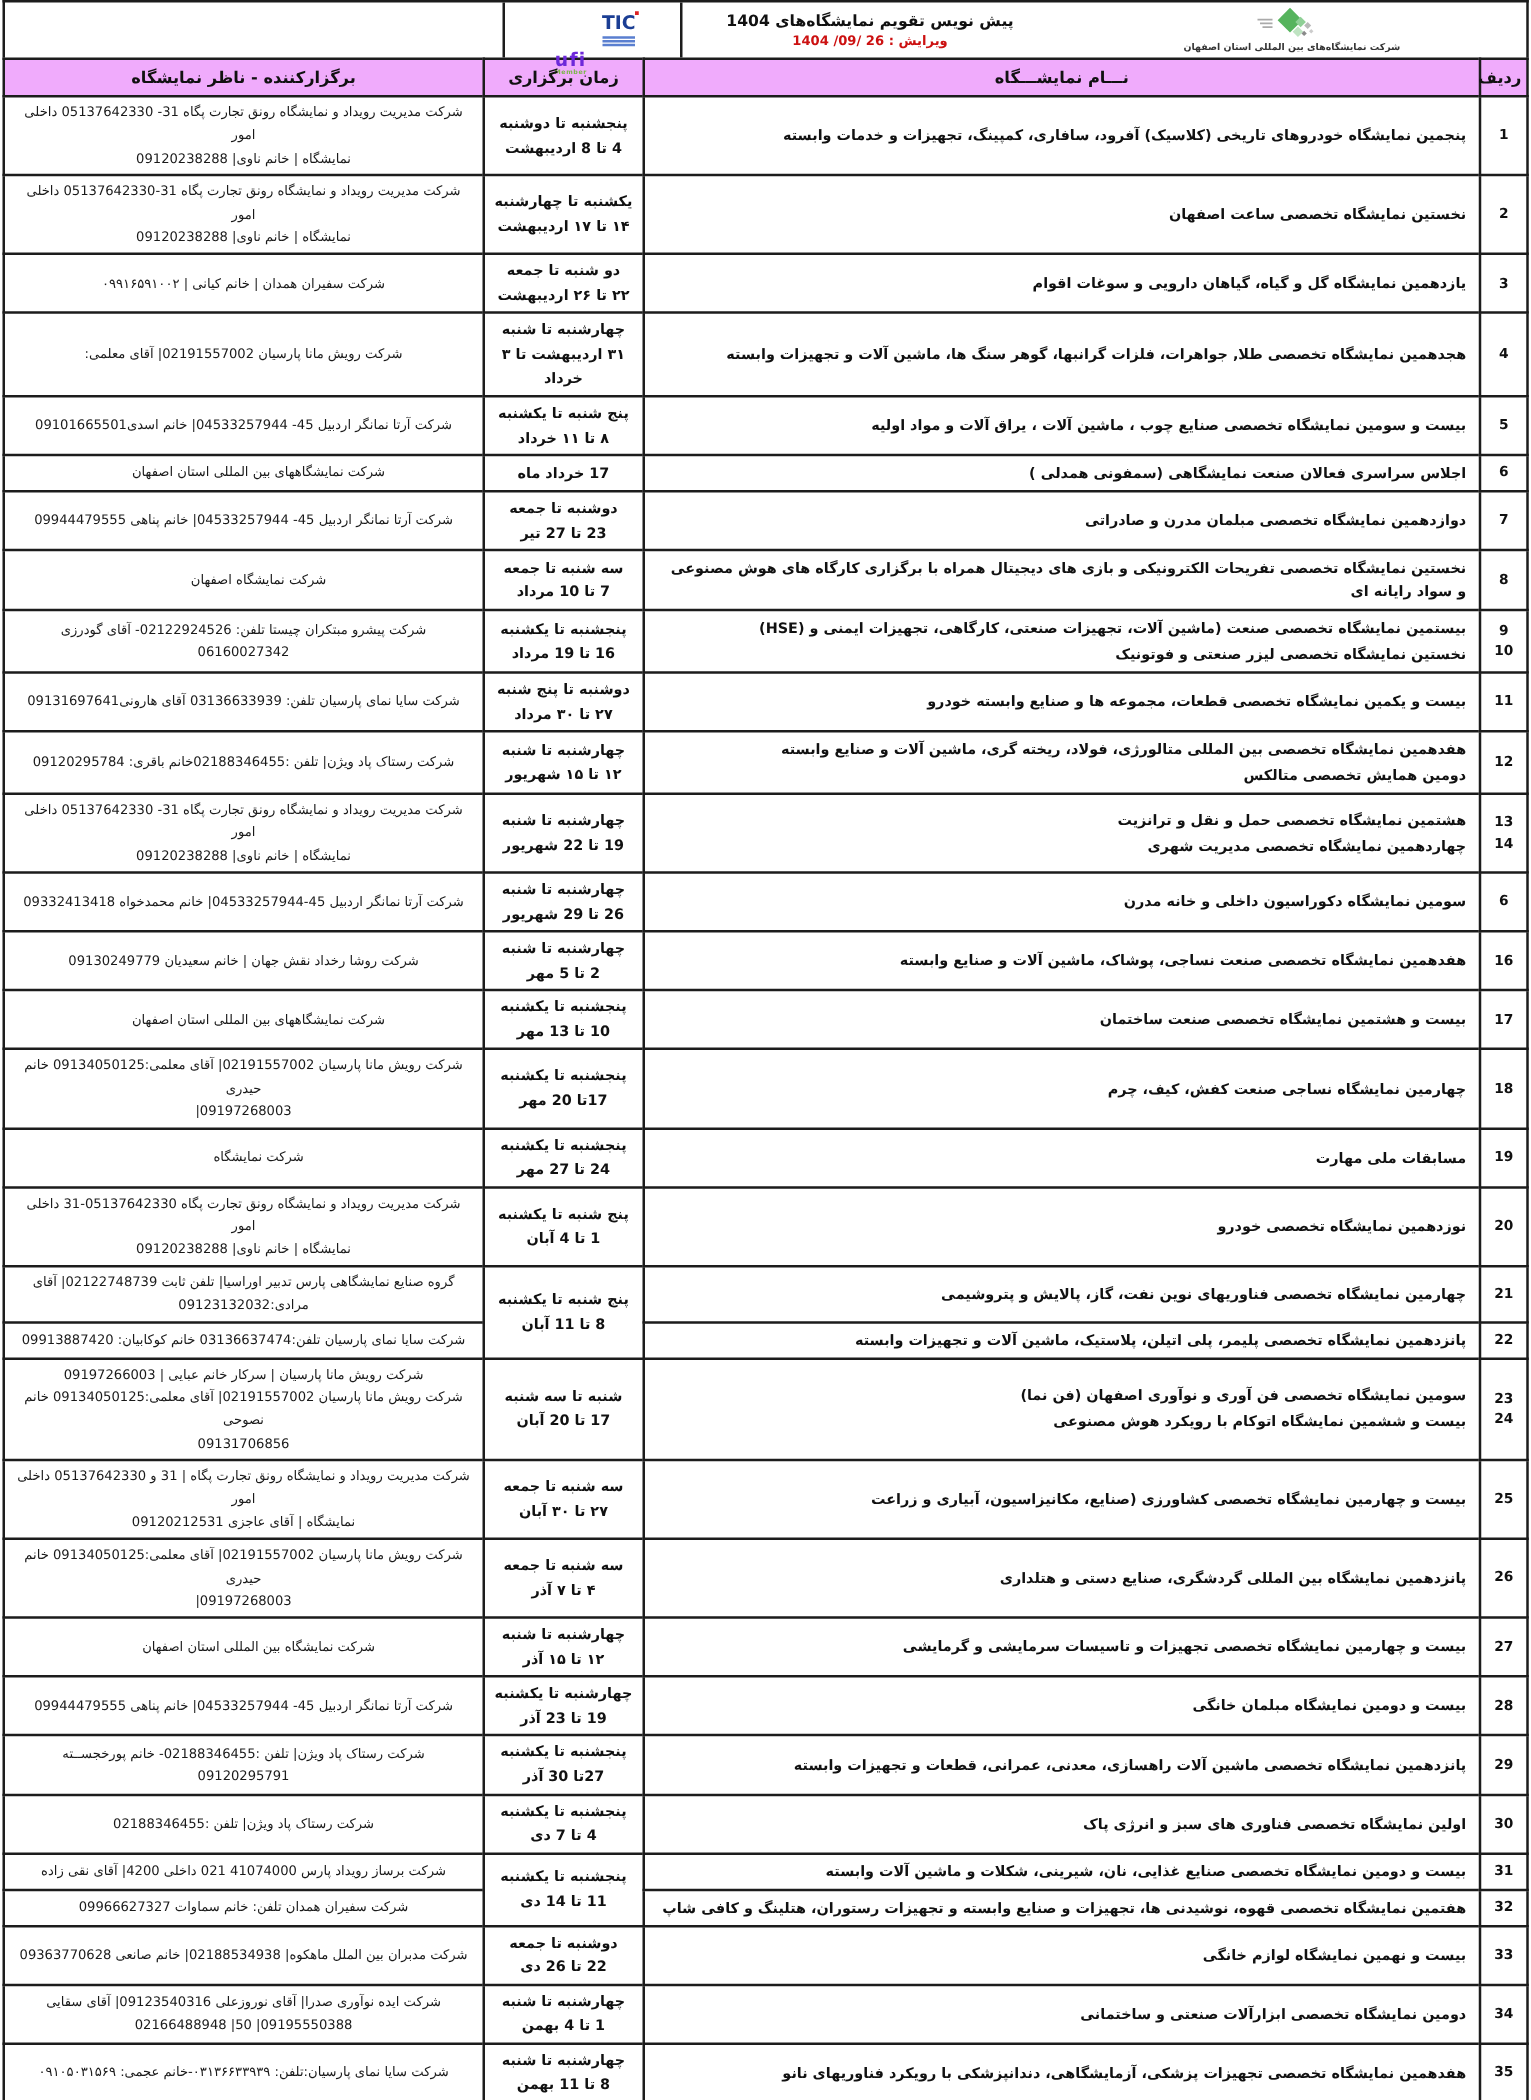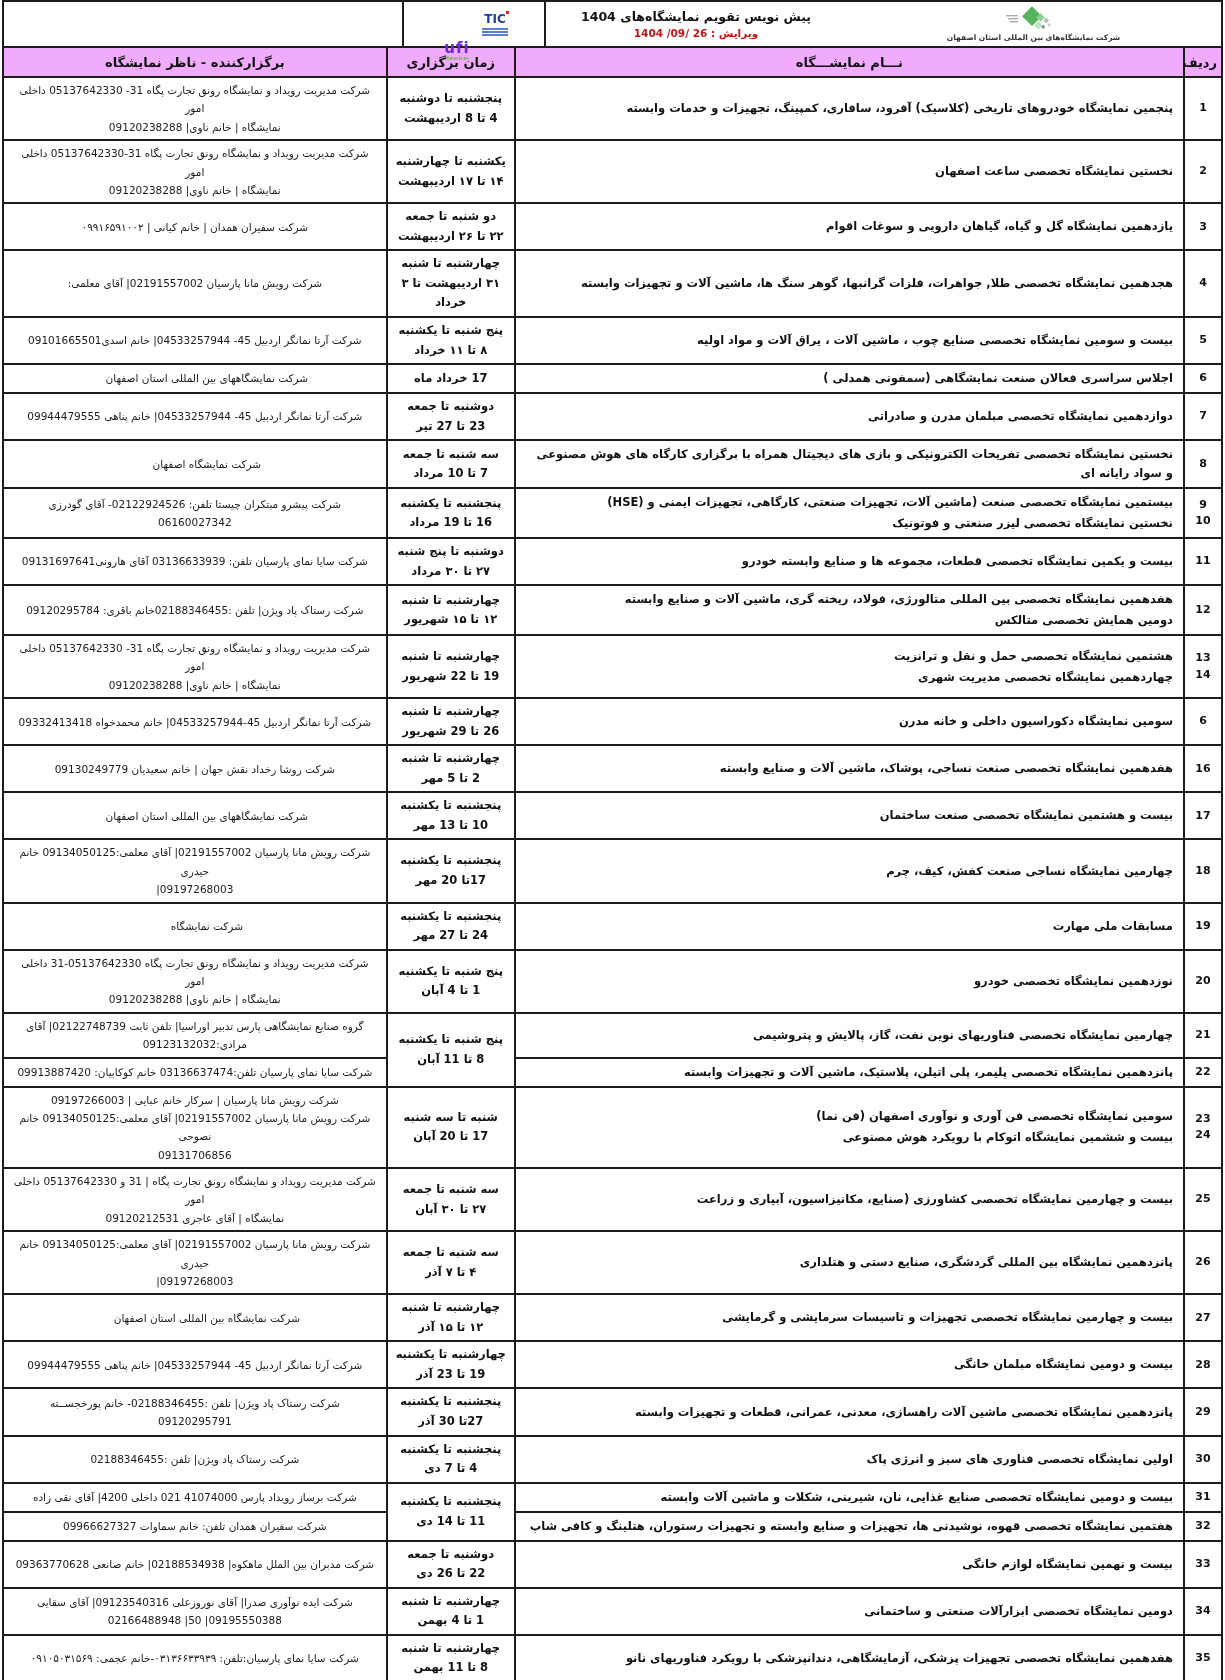--- a/index.html
+++ b/index.html
@@ -7,21 +7,21 @@
   .page{width:1221px;margin:0 auto;}
 
   
   .top-band{display:flex;direction:ltr;border:2px solid #1c1c1c;border-bottom:none;height:44px;align-items:stretch;}
   .tb-empty{width:398px;}
   .tb-logos{width:140px;border-left:2px solid #1c1c1c;border-right:2px solid #1c1c1c;display:flex;align-items:center;justify-content:center;gap:8px;padding:2px 0;}
   .ufi{display:flex;flex-direction:column;align-items:center;line-height:1;}
   .ufi .word{font-weight:bold;font-size:15px;color:#6d28d9;letter-spacing:1px;margin-top:44px;}
   .ufi .member{font-size:5px;color:#7ab648;font-weight:bold;letter-spacing:.5px;}
   .tic{display:flex;flex-direction:column;align-items:center;line-height:1;}
-  .tic .word{font-weight:bold;font-size:12px;color:#1b3e94;position:relative;}
+  .tic .word{font-weight:bold;font-size:15px;color:#1b3e94;position:relative;}
   .tic .word .dot{position:absolute;top:-2px;left:100%;width:3px;height:3px;background:#d22;}
   .tic .bars{margin-top:2px;width:26px;}
   .tic .bars div{height:2px;background:#5a7fd0;margin-top:1px;}
   .tb-title{width:300px;display:flex;flex-direction:column;align-items:center;justify-content:center;direction:rtl;gap:3px;}
   .doc-title{font-weight:bold;font-size:12.5px;}
   .doc-edition{font-weight:bold;font-size:10.5px;color:#cc1111;}
   .tb-company{flex:1;display:flex;flex-direction:column;align-items:center;justify-content:center;direction:rtl;gap:1px;}
   .company-name{font-size:7.5px;font-weight:bold;color:#333;}
 
   

